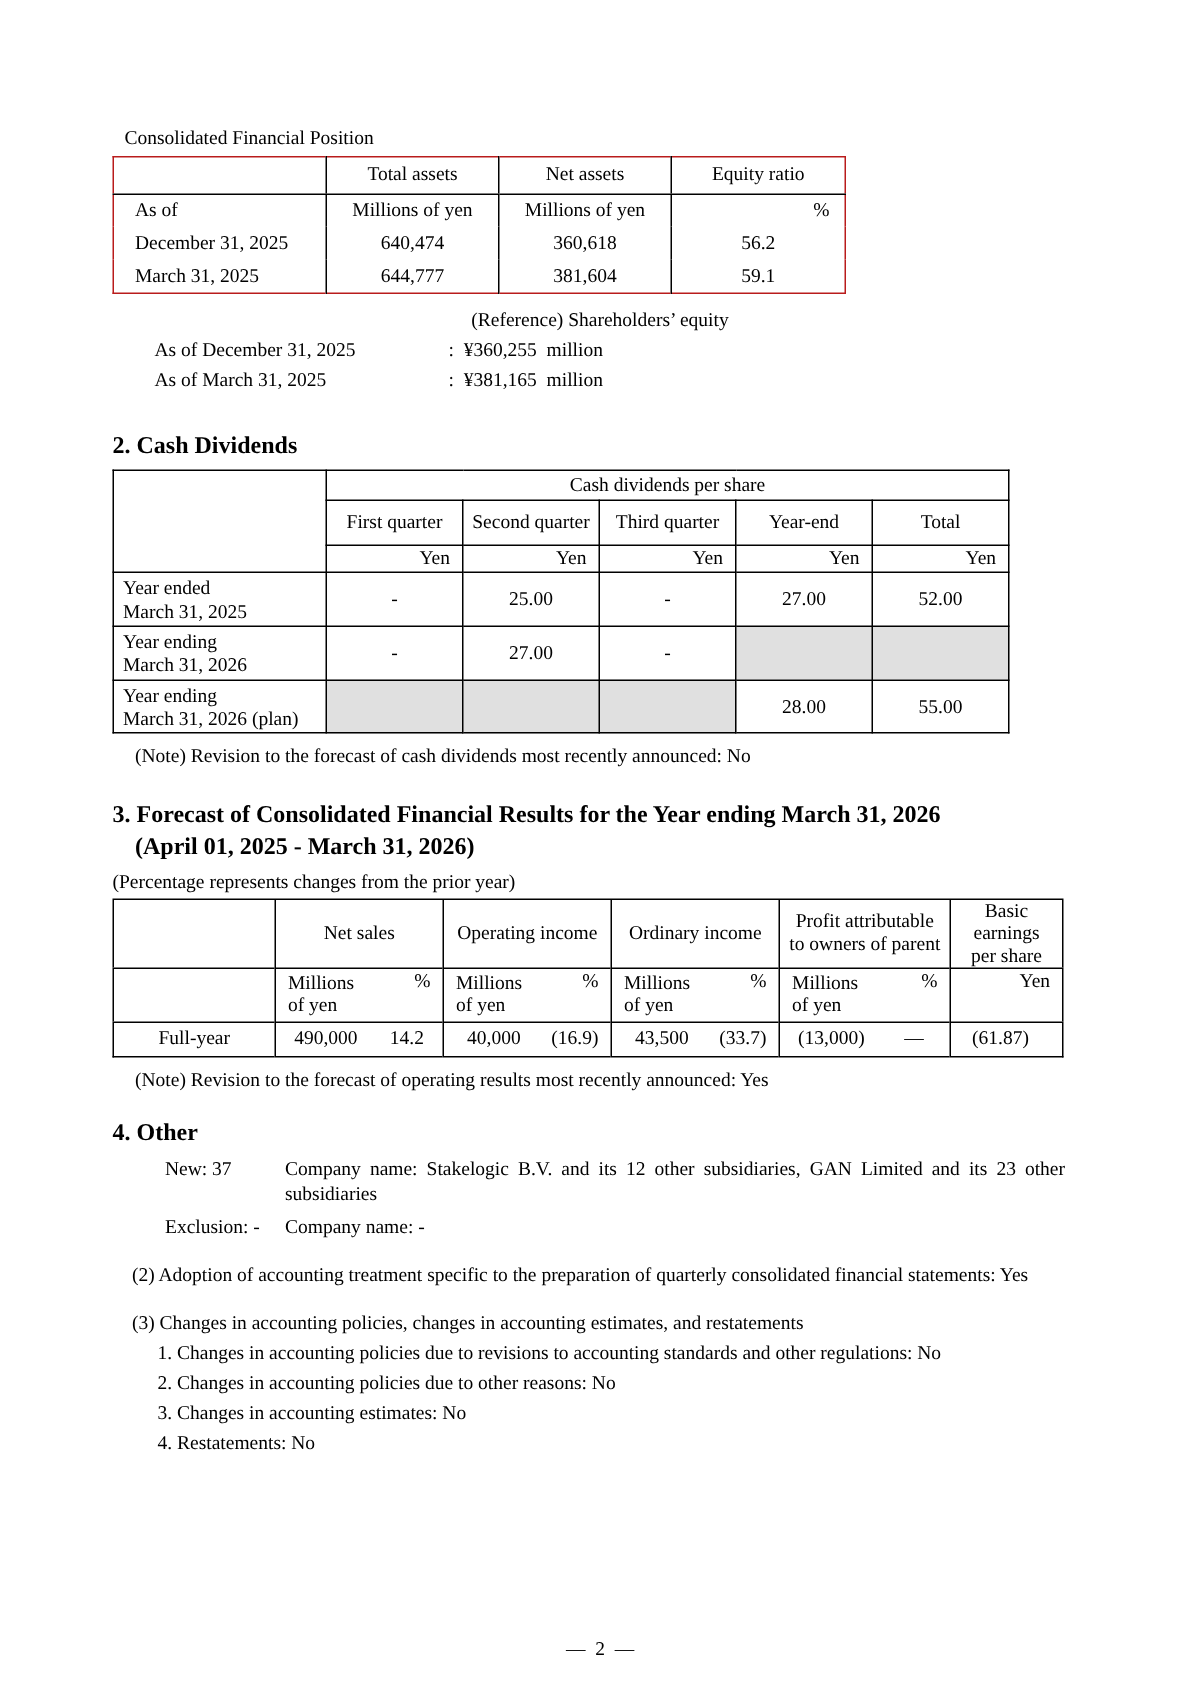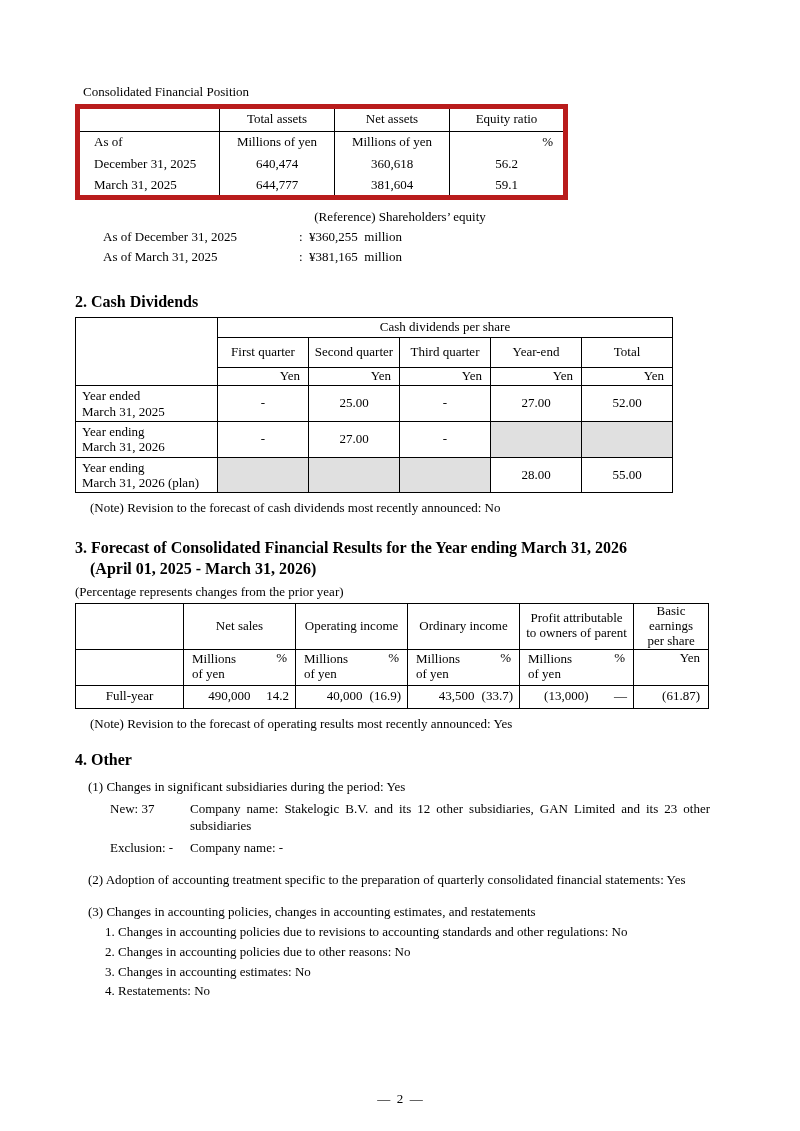--- a/index.html
+++ b/index.html
@@ -7,21 +7,21 @@
   body { font-family: "Liberation Serif", serif; color: #000; }
   .page { position: relative; width: 800px; height: 1131px; margin: 11px auto; background: #fff; font-size: 13px; line-height: 1.3; overflow: hidden; }
   .content { position: absolute; left: 75px; top: 73px; width: 635px; }
 
   .t1-title { margin-left: 8px; }
 
   table { border-collapse: collapse; table-layout: fixed; }
   td { font-size: 13px; }
 
   
-  .t1 { width: 488px; margin-top: 3px; border: 5px solid #b91c1c; }
+  .t1 { width: 488px; margin-top: 3px; border: 1px solid #b91c1c; }
   .t1 td { border-left: 1px solid #000; height: 22px; padding: 0 6px; text-align: center; white-space: nowrap; }
   .t1 td:first-child { border-left: none; }
   .t1 tr.hdr td { border-bottom: 1px solid #000; height: 25px; }
   .t1 td.lbl { text-align: left; padding-left: 14px; }
   .t1 td.pct { text-align: right; padding-right: 10px; }
 
   .ref-title { margin: 9px 0 0 15px; text-align: center; }
   .ref-line { display: flex; margin: 3px 0 0 28px; gap: 39px; }
   .ref-line .rl-label { flex: 0 0 157px; }
   .ref-line .rl-value { white-space: pre; }
@@ -46,21 +46,21 @@
   .pct-note { text-align: left; margin-top: 4px; margin-bottom: 2px; }
 
   
   .t3 { width: 633px; margin-top: 2px; border: 1px solid #000; }
   .t3 td { border-top: 1px solid #000; padding: 0; }
   .t3 td.gs { border-left: 1px solid #000; }
   .t3 tr.hdr td { height: 46px; text-align: center; vertical-align: middle; line-height: 1.15; }
   .t3 tr.unit td { height: 36px; vertical-align: top; }
   .t3 td.mval { padding: 2px 0 0 8px; line-height: 1.15; }
   .t3 td.mpct, .t3 td.uyen { vertical-align: bottom; text-align: right; padding: 0 8px 3px 0; }
-  .t3 tr.data td { height: 23px; text-align: right; vertical-align: middle; }
+  .t3 tr.data td { height: 23px; text-align: center; vertical-align: middle; }
   .t3 tr.data td.c0 { text-align: center; }
   .t3 tr.data td.val { padding-right: 3px; }
   .t3 tr.data td.pctv { padding-right: 6px; }
   .t3 tr.data td.eps { padding-right: 8px; }
 
   .ml { white-space: pre-line; }
 
   .other-title { margin-top: 17px; }
   .s4-item { margin: 9px 0 0 13px; }
   .s4-item.oneline { white-space: nowrap; }
@@ -244,21 +244,20 @@
         <td class="pctv">—</td>
         <td class="gs eps">(61.87)</td>
       </tr>
     </tbody>
       </table>
 
     <div class="note">(Note) Revision to the forecast of operating results most recently announced: Yes</div>
 
     <div class="sec-title other-title">4. Other</div>
 
-    <div class="s4-item">(1) Changes in significant subsidiaries during the period: Yes</div>
     <div class="sub-row">
       <span class="sr-label">New: 37</span>
       <span class="sr-text">Company name: Stakelogic B.V. and its 12 other subsidiaries, GAN Limited and its 23 other subsidiaries</span>
     </div>
     <div class="sub-row">
       <span class="sr-label">Exclusion: -</span>
       <span class="sr-text">Company name: -</span>
     </div>
 
     <div class="s4-item oneline gap-lg">(2) Adoption of accounting treatment specific to the preparation of quarterly consolidated financial statements: Yes</div>

